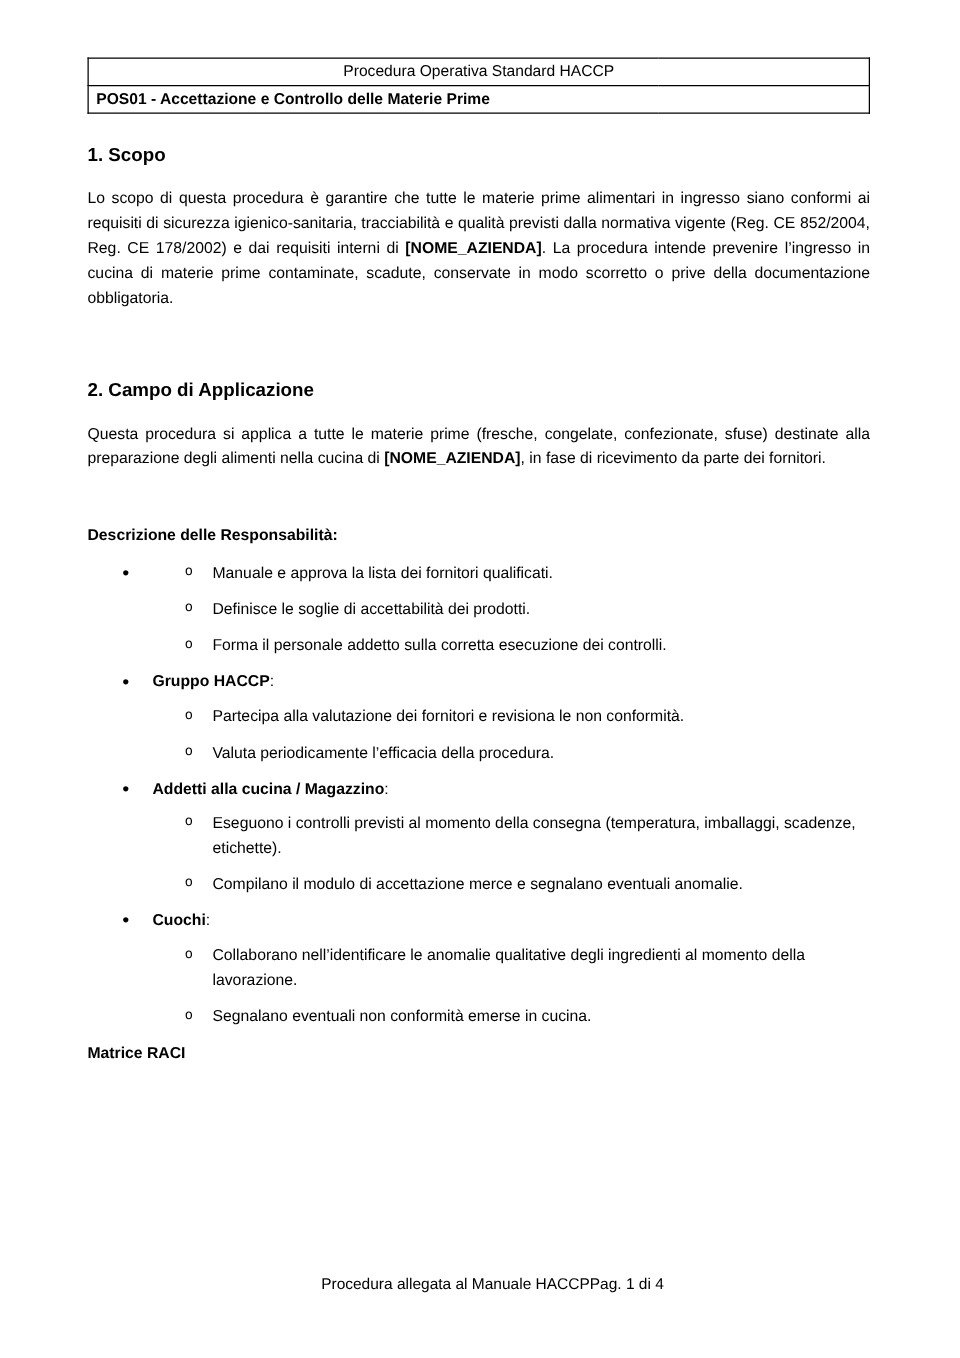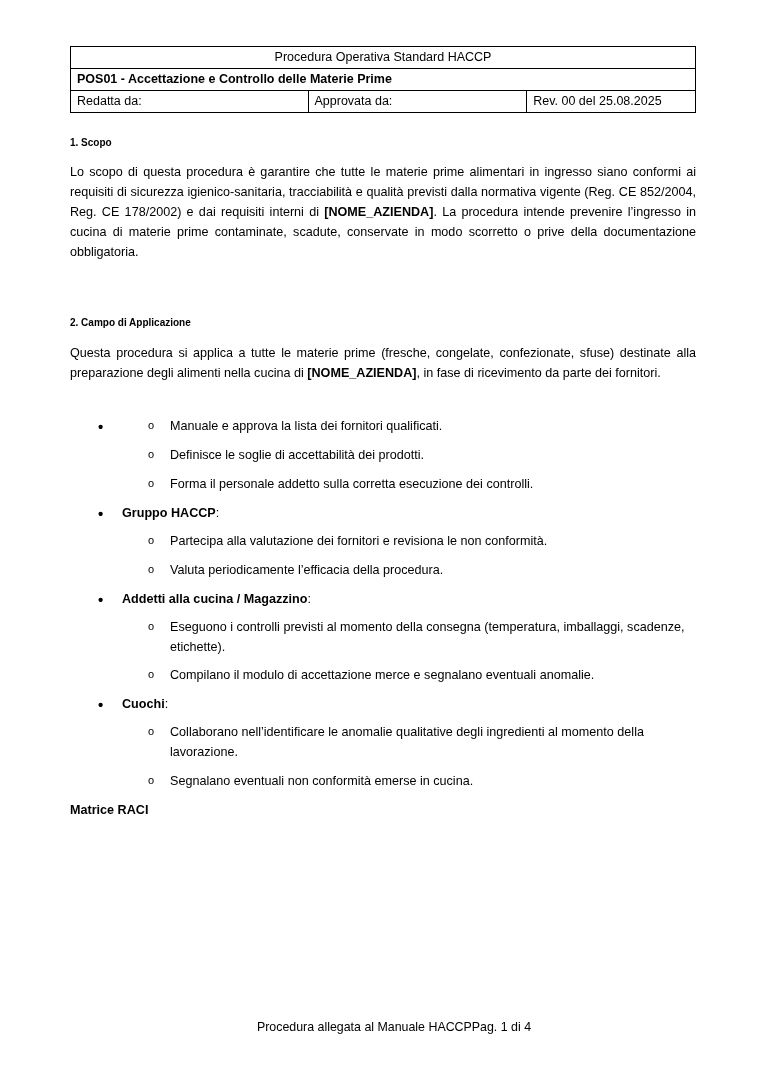--- a/index.html
+++ b/index.html
@@ -48,21 +48,21 @@
     font-size: 12.5px;
   }
 
   
   .doc {
     font-family: "Liberation Sans", sans-serif;
     font-size: 12.6px;
     line-height: 1.58;
   }
   h2.sec {
-    font-size: 10px;
+    font-size: 15px;
     font-weight: bold;
     margin: 22px 0 13px 0;
   }
   h2.sec.tight {
     margin-top: 26px;
   }
   p.para {
     margin: 0 0 0 0;
     text-align: justify;
     text-justify: inter-word;
@@ -136,40 +136,36 @@
       <col style="width:35%">
       <col style="width:27%">
     </colgroup>
     <tbody>
       <tr>
         <td class="hdr-title" colspan="3">Procedura Operativa Standard HACCP</td>
       </tr>
       <tr>
         <td class="hdr-code" colspan="3">POS01 - Accettazione e Controllo delle Materie Prime</td>
       </tr>
-      <tr>
-        <td class="hdr-cell">Redatta da:</td>
-        <td class="hdr-cell">Approvata da:</td>
-        <td class="hdr-cell">Rev. 00 del 25.08.2025</td>
-      </tr>
     </tbody>
   </table>
 
   <div class="doc">
 
     <h2 class="sec">1. Scopo</h2>
     <p class="para"><span>Lo scopo di questa procedura è garantire che tutte le materie prime alimentari in ingresso siano conformi ai requisiti di sicurezza igienico-sanitaria, tracciabilità e qualità previsti dalla normativa vigente (Reg. CE 852/2004, Reg. CE 178/2002) e dai requisiti interni di </span><b class="strong">[NOME_AZIENDA]</b><span>. La procedura intende prevenire l’ingresso in cucina di materie prime contaminate, scadute, conservate in modo scorretto o prive della documentazione obbligatoria.</span></p>
 
     <div class="spacer-lg"></div>
 
     <h2 class="sec tight">2. Campo di Applicazione</h2>
     <p class="para"><span>Questa procedura si applica a tutte le materie prime (fresche, congelate, confezionate, sfuse) destinate alla preparazione degli alimenti nella cucina di </span><b class="strong">[NOME_AZIENDA]</b><span>, in fase di ricevimento da parte dei fornitori.</span></p>
 
     <div class="spacer-lg"></div>
 
+    <p class="sub-head">Descrizione delle Responsabilità:</p>
 
     <ul class="lvl1">
 
       <li>
         <span class="bullet">•</span>
         <ul class="lvl2">
           <li>
             <span class="obullet">o</span>
             <span class="li-text">Manuale e approva la lista dei fornitori qualificati.</span>
           </li>

